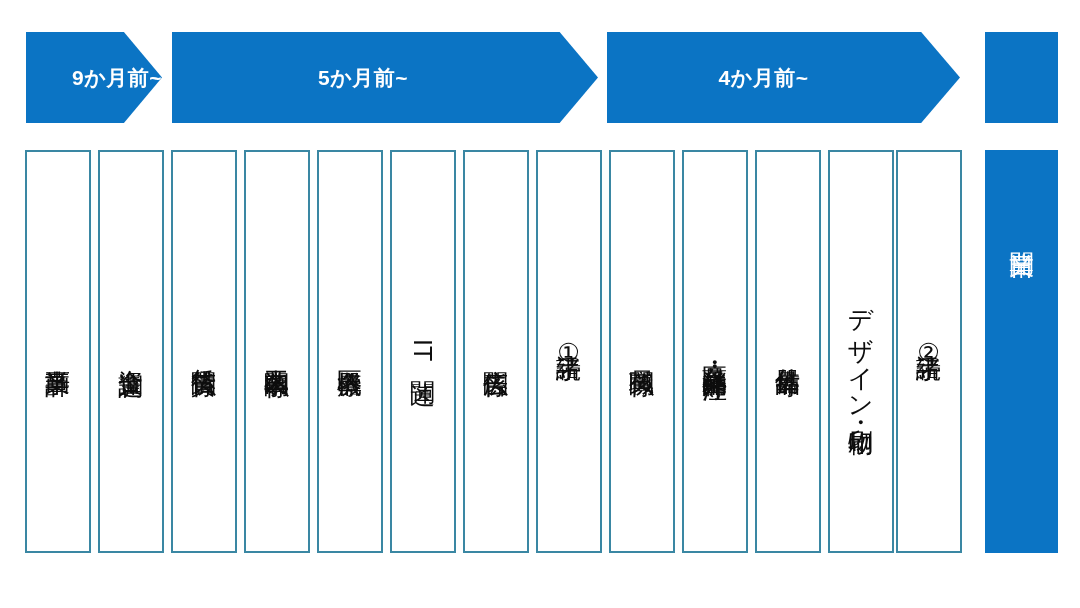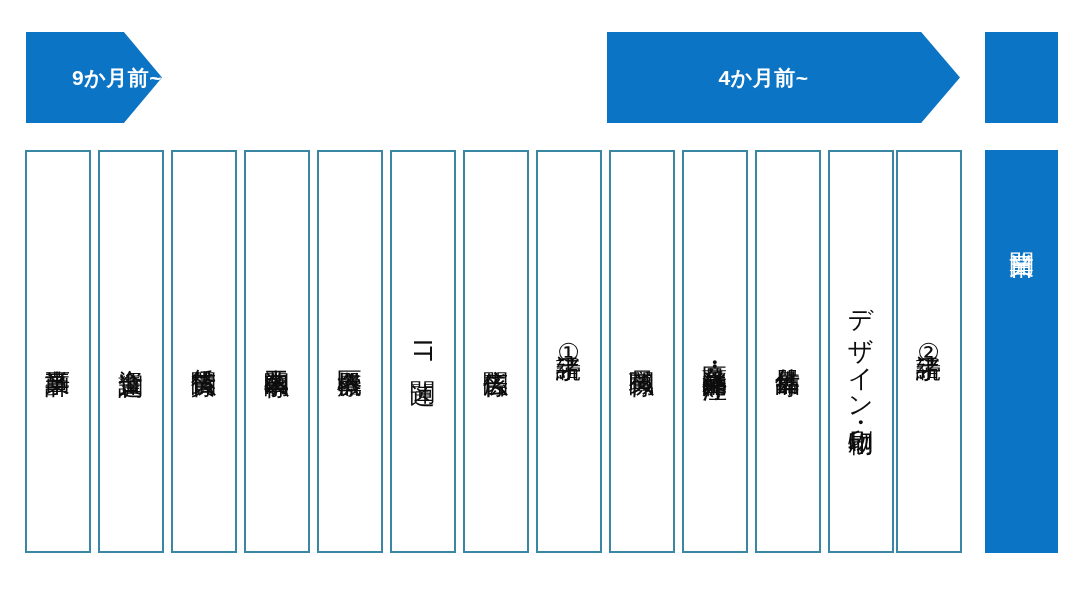--- a/index.html
+++ b/index.html
@@ -149,20 +149,23 @@
 <body>
 
 <div id="canvas">
 
   <div id="phase-band">
 
     <div class="phase-arrow" id="phase-arrow-0">
       <span class="phase-label">9か月前~</span>
     </div>
 
+    <div class="phase-arrow" id="phase-arrow-1">
+      <span class="phase-label">5か月前~</span>
+    </div>
 
     <div class="phase-arrow" id="phase-arrow-2">
       <span class="phase-label">4か月前~</span>
     </div>
 
     <div id="phase-endcap"></div>
   </div>
 
   <div id="task-row">
 

